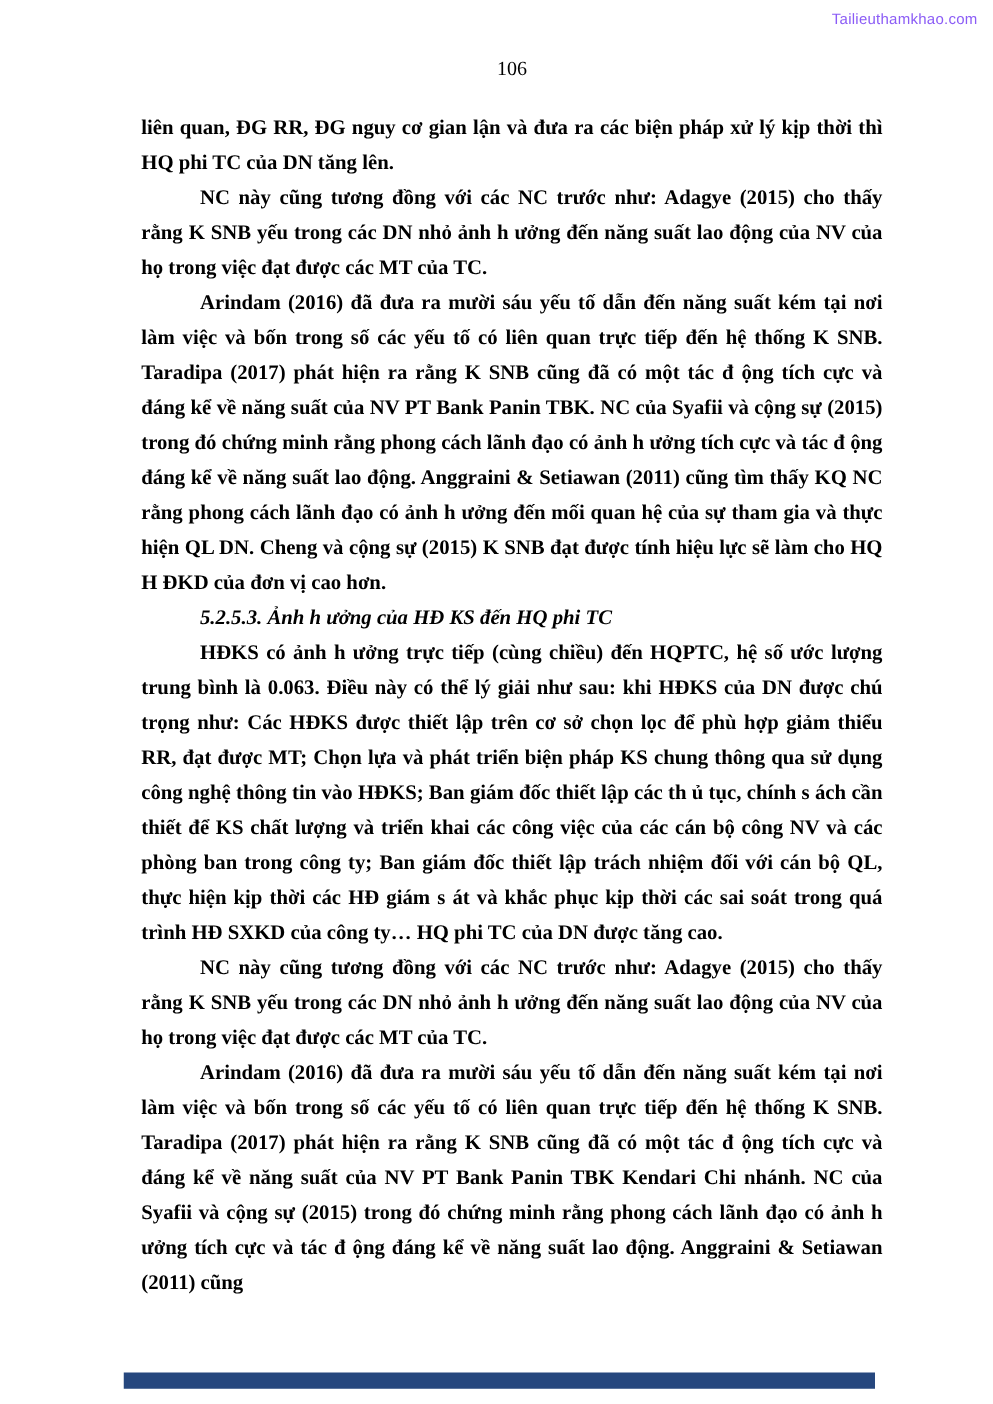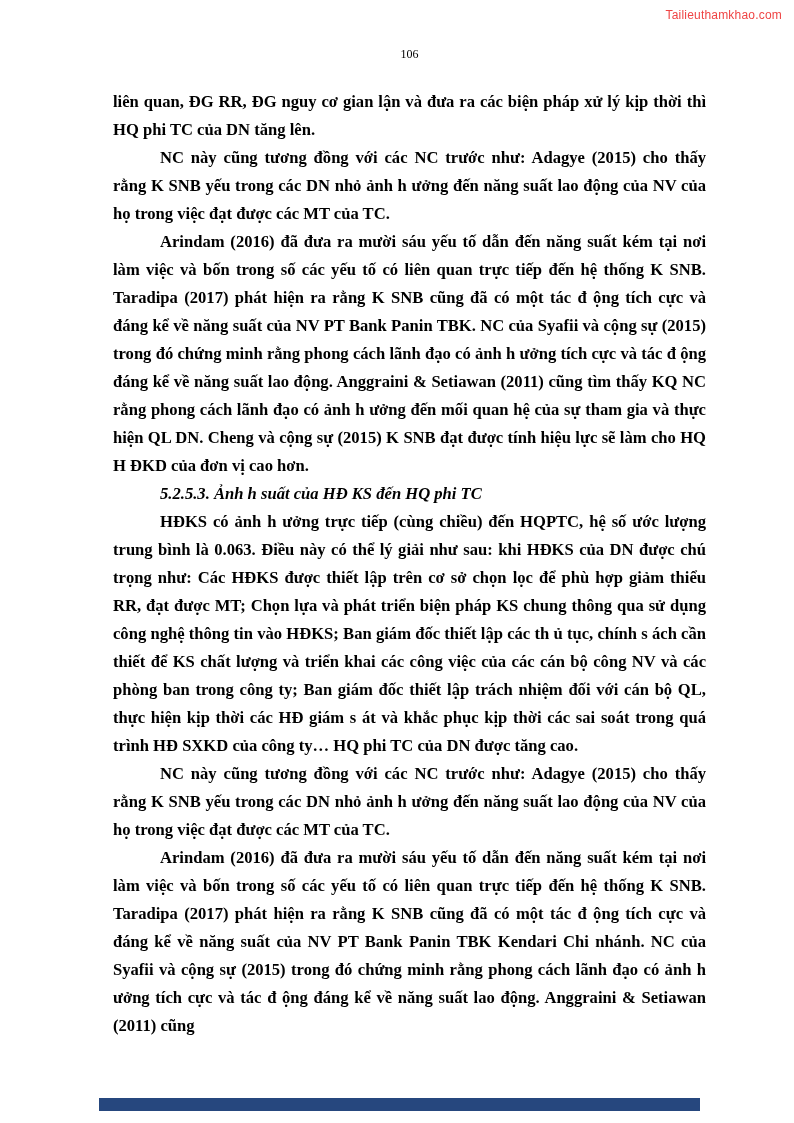--- a/index.html
+++ b/index.html
@@ -23,21 +23,21 @@
     font-family: "Liberation Sans", "DejaVu Sans", sans-serif;
     font-size: 12px;
     letter-spacing: 0.2px;
   }
   .page-number {
     position: absolute;
     top: 47px;
     left: 113px;
     width: 593px;
     text-align: center;
-    font-size: 12px;
+    font-size: 16px;
   }
   .content {
     position: absolute;
     top: 88px;
     left: 113px;
     width: 593px;
     font-size: 16.6px;
     line-height: 28px;
     text-align: justify;
   }
@@ -65,29 +65,29 @@
     bottom: 12px;
     width: 601px;
     height: 13px;
   }
 </style>
 </head>
 <body>
 
 <div class="page">
 
-  <div class="watermark" style="color: #ef4444;">Tailieuthamkhao.com</div>
+  <div class="watermark" style="color: #8b5cf6;">Tailieuthamkhao.com</div>
 
   <div class="page-number">106</div>
 
   <main class="content">
     <p class="para no-indent">liên quan, ĐG RR, ĐG nguy cơ gian lận và đưa ra các biện pháp xử lý kịp thời thì HQ phi TC của DN tăng lên.</p>
     <p class="para">NC này cũng tương đồng với các NC trước như: Adagye (2015) cho thấy rằng K SNB yếu trong các DN nhỏ ảnh h ưởng đến năng suất lao động của NV của họ trong việc đạt được các MT của TC.</p>
     <p class="para">Arindam (2016) đã đưa ra mười sáu yếu tố dẫn đến năng suất kém tại nơi làm việc và bốn trong số các yếu tố có liên quan trực tiếp đến hệ thống K SNB. Taradipa (2017) phát hiện ra rằng K SNB cũng đã có một tác đ ộng tích cực và đáng kể về năng suất của NV PT Bank Panin TBK. NC của Syafii và cộng sự (2015) trong đó chứng minh rằng phong cách lãnh đạo có ảnh h ưởng tích cực và tác đ ộng đáng kể về năng suất lao động. Anggraini &amp; Setiawan (2011) cũng tìm thấy KQ NC rằng phong cách lãnh đạo có ảnh h ưởng đến mối quan hệ của sự tham gia và thực hiện QL DN. Cheng và cộng sự (2015) K SNB đạt được tính hiệu lực sẽ làm cho HQ H ĐKD của đơn vị cao hơn.</p>
-    <h3 class="heading">5.2.5.3. Ảnh h suất của HĐ KS đến HQ phi TC</h3>
+    <h3 class="heading">5.2.5.3. Ảnh h ưởng của HĐ KS đến HQ phi TC</h3>
     <p class="para">HĐKS có ảnh h ưởng trực tiếp (cùng chiều) đến HQPTC, hệ số ước lượng trung bình là 0.063. Điều này có thể lý giải như sau: khi HĐKS của DN được chú trọng như: Các HĐKS được thiết lập trên cơ sở chọn lọc để phù hợp giảm thiểu RR, đạt được MT; Chọn lựa và phát triển biện pháp KS chung thông qua sử dụng công nghệ thông tin vào HĐKS; Ban giám đốc thiết lập các th ủ tục, chính s ách cần thiết để KS chất lượng và triển khai các công việc của các cán bộ công NV và các phòng ban trong công ty; Ban giám đốc thiết lập trách nhiệm đối với cán bộ QL, thực hiện kịp thời các HĐ giám s át và khắc phục kịp thời các sai soát trong quá trình HĐ SXKD của công ty… HQ phi TC của DN được tăng cao.</p>
     <p class="para">NC này cũng tương đồng với các NC trước như: Adagye (2015) cho thấy rằng K SNB yếu trong các DN nhỏ ảnh h ưởng đến năng suất lao động của NV của họ trong việc đạt được các MT của TC.</p>
     <p class="para">Arindam (2016) đã đưa ra mười sáu yếu tố dẫn đến năng suất kém tại nơi làm việc và bốn trong số các yếu tố có liên quan trực tiếp đến hệ thống K SNB. Taradipa (2017) phát hiện ra rằng K SNB cũng đã có một tác đ ộng tích cực và đáng kể về năng suất của NV PT Bank Panin TBK Kendari Chi nhánh. NC của Syafii và cộng sự (2015) trong đó chứng minh rằng phong cách lãnh đạo có ảnh h ưởng tích cực và tác đ ộng đáng kể về năng suất lao động. Anggraini &amp; Setiawan (2011) cũng</p>
   </main>
 
   <div class="footer-bar" style="background: rgb(38, 71, 126);"></div>
 
 </div>
 
 </body></html>

